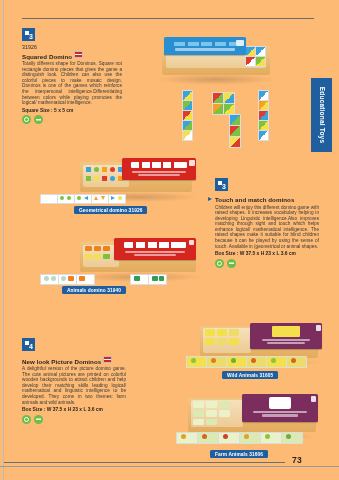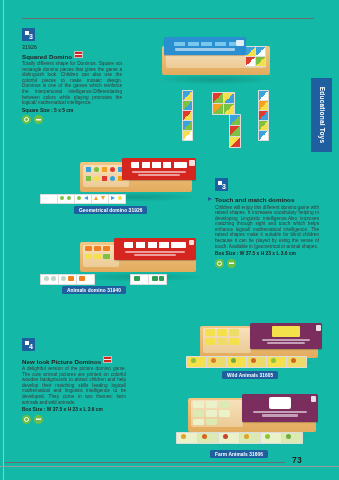--- a/index.html
+++ b/index.html
@@ -1,19 +1,19 @@
 <!DOCTYPE html>
 <html><head>
 <meta charset="utf-8">
 <style>
   html,body{margin:0;padding:0;background:#ffffff;}
   body{width:339px;height:480px;position:relative;overflow:hidden;
        font-family:"Liberation Sans",sans-serif;color:#231f20;}
 
-  .page{position:absolute;inset:0;background:#14b8a6;}
+  .page{position:absolute;inset:0;background:#fdba74;}
 
   
   .frame-left{position:absolute;left:3px;top:0;width:1px;height:480px;background:#b9b9b9;}
   .frame-bottom{position:absolute;left:0;top:466px;width:339px;height:1px;background:#9a9a9a;}
 
   .rule-top{position:absolute;left:22px;top:18px;width:292px;height:1px;background:#6d6d6d;}
   .rule-bottom{position:absolute;left:4px;top:462px;width:281px;height:1px;background:#6d6d6d;}
 
   .pageno{position:absolute;left:292px;top:455px;font-size:8.5px;font-weight:bold;color:#231f20;letter-spacing:.3px;}
 

